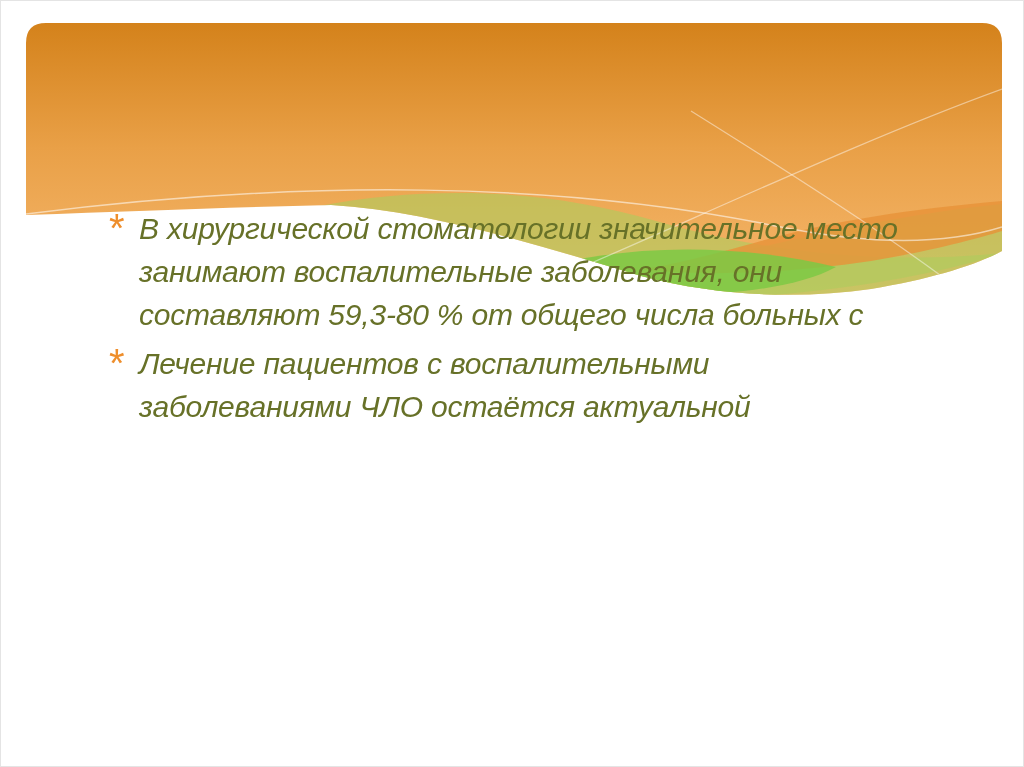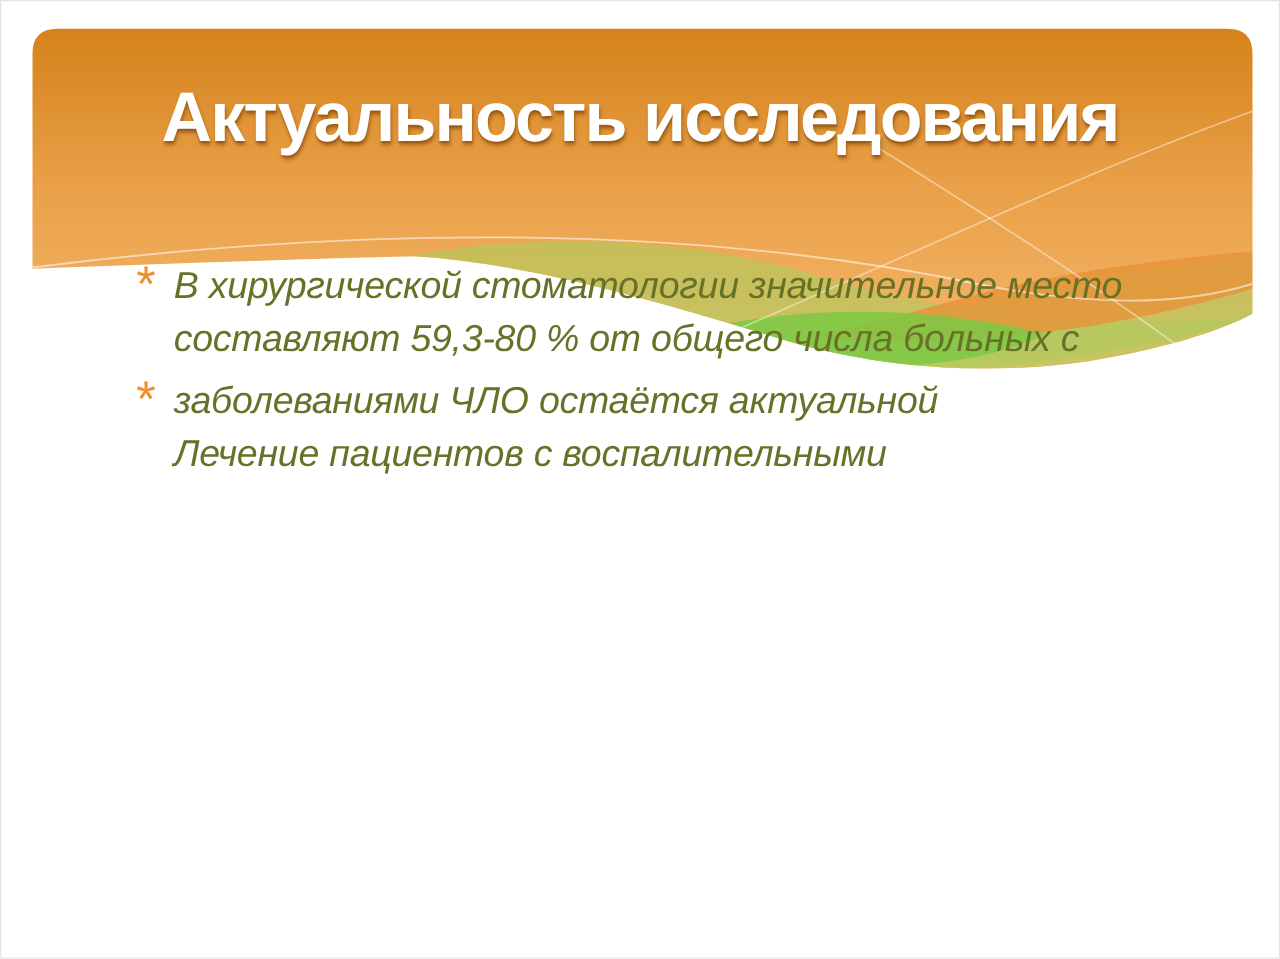--- a/index.html
+++ b/index.html
@@ -73,34 +73,34 @@
       <path d="M 1001 200 C 910 208 830 220 760 240 C 700 257 660 266 640 268
                C 700 276 790 272 870 260 C 930 250 975 238 1001 230 Z" style="fill:var(--accent-orange-wave,#e79238)" opacity="0.8"></path>
       <path d="M 552 264 C 640 242 745 244 835 266 C 792 290 700 298 622 291
                C 585 287 562 277 552 264 Z" style="fill:var(--accent-green-bright,#7cc944)" opacity="0.85"></path>
       <path d="M 25 213 C 300 178 560 180 780 226 C 880 246 950 242 1001 226" fill="none" stroke="#ffffff" stroke-opacity="0.55" stroke-width="1.5"></path>
       <path d="M 430 330 C 640 245 830 150 1001 88" fill="none" stroke="#ffffff" stroke-opacity="0.45" stroke-width="1.3"></path>
       <path d="M 690 110 C 810 185 920 255 1001 322" fill="none" stroke="#ffffff" stroke-opacity="0.45" stroke-width="1.3"></path>
     </g>
   </svg>
 
-  <h1 class="slide-title">Актуальность исследования</h1>
 
   <div class="content">
 
     <div class="bullet-item">
       <span class="bullet-glyph">*</span>
       <div class="bullet-lines">
         <div class="bullet-line">В хирургической стоматологии значительное место</div>
+        <div class="bullet-line">занимают воспалительные заболевания, они</div>
         <div class="bullet-line">составляют 59,3-80 % от общего числа больных с</div>
       </div>
     </div>
 
     <div class="bullet-item">
       <span class="bullet-glyph">*</span>
       <div class="bullet-lines">
+        <div class="bullet-line">Лечение пациентов с воспалительными</div>
         <div class="bullet-line">заболеваниями ЧЛО остаётся актуальной</div>
-        <div class="bullet-line">Лечение пациентов с воспалительными</div>
       </div>
     </div>
 
   </div>
 </div>
 
 </body></html>

